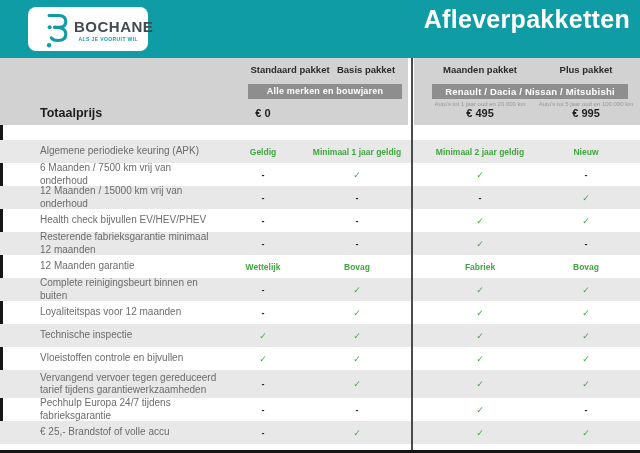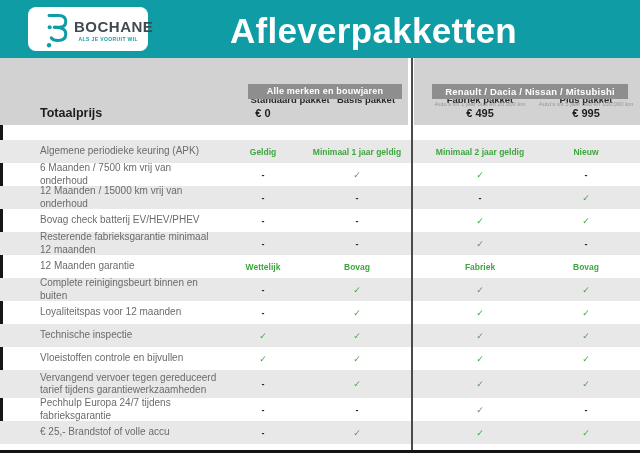--- a/index.html
+++ b/index.html
@@ -16,28 +16,28 @@
   .logo-icon { position:absolute; left:12px; top:4px; }
   .logo-name {
     position:absolute; left:46px; top:11px; font-size:15px; font-weight:bold;
     letter-spacing:0.5px; color:#414a4e;
   }
   .logo-tagline {
     position:absolute; right:10px; top:29px; font-size:5px; font-weight:bold;
     letter-spacing:0.4px; color:#0f9ca5;
   }
   .page-title {
-    position:absolute; left:230px; top:11px; width:400px; text-align:left;
-    color:#ffffff; font-size:35px; font-weight:bold; letter-spacing:0.3px;
+    position:absolute; left:230px; top:5px; width:400px; text-align:right;
+    color:#ffffff; font-size:25px; font-weight:bold; letter-spacing:0.3px;
   }
   
   .hdr-left  { position:absolute; left:0;   top:58px; width:408px; height:67px; background:#d2d2d2; }
   .hdr-right { position:absolute; left:414px; top:58px; width:226px; height:67px; background:#d2d2d2; }
   .pkt { position:absolute; top:64px; width:100px; text-align:center;
-         font-size:9.5px; font-weight:bold; color:#2b2b2b;margin-top:30px; }
+         font-size:9.5px; font-weight:bold; color:#2b2b2b; }
   .pkt-s   { left:240px; } .pkt-b { left:316px; }
   .pkt-sel { left:430px; } .pkt-p { left:536px; }
   .pill {
     position:absolute; top:84px; height:15px; line-height:15px; background:#8e8e8e;
     color:#fff; font-size:9px; font-weight:bold; text-align:center; letter-spacing:0.2px;
   }
   .pill-left  { left:248px; width:154px; }
   .pill-right { left:432px; width:196px; font-size:9.5px; }
   .colnote { position:absolute; top:101px; font-size:6px; color:#979797; text-align:center; }
   .note-sel { left:420px; width:120px; }
@@ -86,21 +86,21 @@
       <span class="logo-tagline">ALS JE VOORUIT WIL</span>
     </div>
     <div class="page-title">Afleverpakketten</div>
   </div>
 
   <div class="hdr-left"></div>
   <div class="hdr-right"></div>
 
   <div class="pkt pkt-s">Standaard pakket</div>
   <div class="pkt pkt-b">Basis pakket</div>
-  <div class="pkt pkt-sel">Fabriek pakket</div>
+  <div class="pkt pkt-sel">Maanden pakket</div>
   <div class="pkt pkt-p">Plus pakket</div>
 
   <div class="pill pill-right">Renault / Dacia / Nissan / Mitsubishi</div>
   <div class="pill pill-left">Alle merken en bouwjaren</div>
 
   <div class="colnote note-sel">Auto's tot 1 jaar oud en 20.000 km</div>
   <div class="colnote note-p">Auto's tot 5 jaar oud en 100.000 km</div>
 
   <div class="total-label">Totaalprijs</div>
   <div class="price price-s">€ 0</div>
@@ -125,21 +125,21 @@
         <div class="cval c3 dash">-</div>
       </div>
       <div class="row gray">
         <div class="c-label">12 Maanden / 15000 km vrij van onderhoud</div>
         <div class="cval c0 dash">-</div>
         <div class="cval c1 dash">-</div>
         <div class="cval c2 dash">-</div>
         <div class="cval c3 check">✓</div>
       </div>
       <div class="row white">
-        <div class="c-label">Bovag check batterij EV/HEV/PHEV</div>
+        <div class="c-label">Health check bijvullen EV/HEV/PHEV</div>
         <div class="cval c0 dash">-</div>
         <div class="cval c1 dash">-</div>
         <div class="cval c2 check">✓</div>
         <div class="cval c3 check">✓</div>
       </div>
       <div class="row gray">
         <div class="c-label">Resterende fabrieksgarantie minimaal 12 maanden</div>
         <div class="cval c0 dash">-</div>
         <div class="cval c1 dash">-</div>
         <div class="cval c2 check">✓</div>

